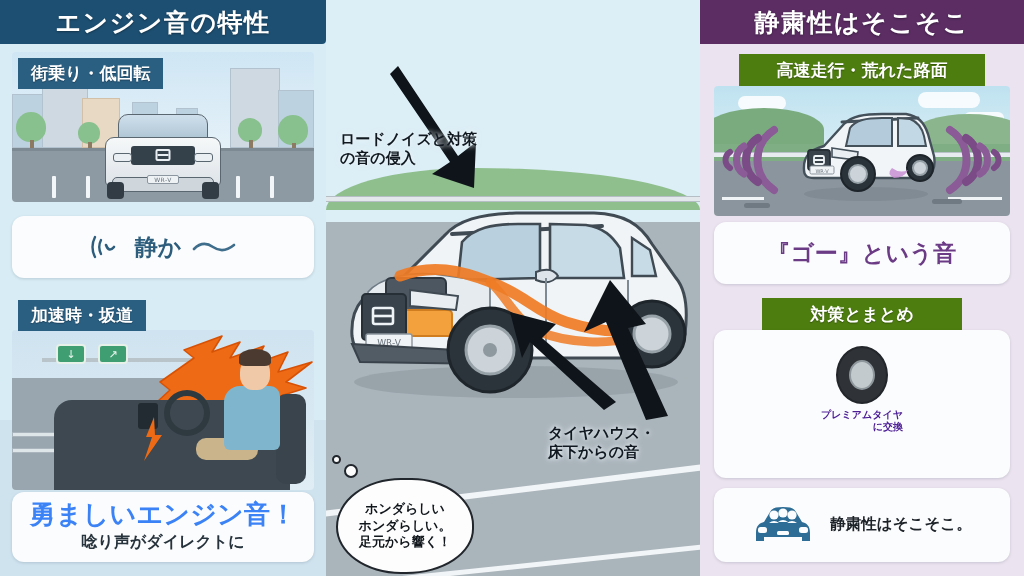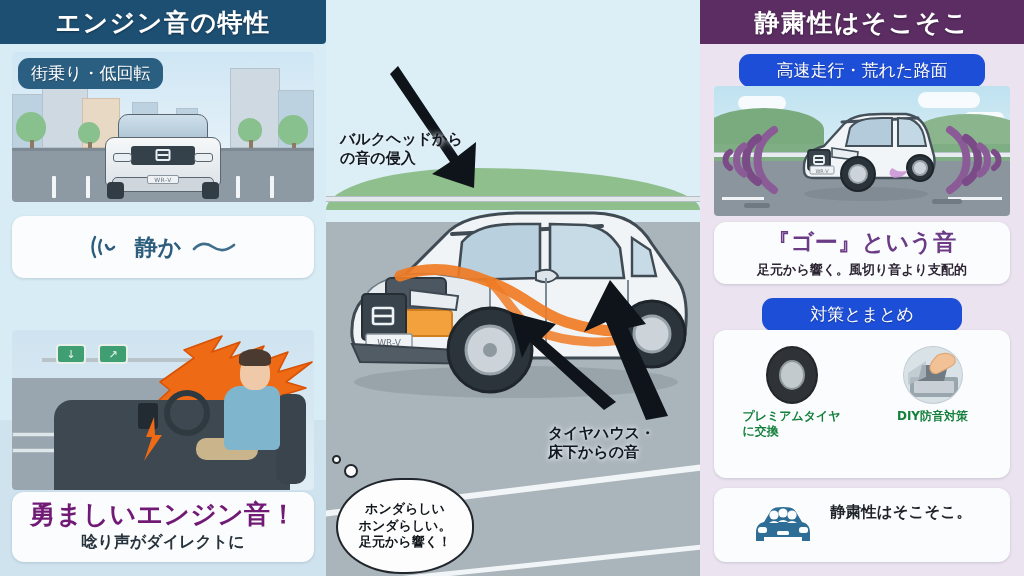--- a/index.html
+++ b/index.html
@@ -23,25 +23,25 @@
     display: flex; align-items: center; justify-content: center;
     color: #fff; font-weight: bold; font-size: 25px; letter-spacing: 1.5px;
     text-shadow: 0 1px 2px rgba(0,0,0,.35);
   }
   .hdr-left  { background: #1d4f72; border-bottom-right-radius: 4px; }
   .hdr-right { background: #5b2d63; }
 
   
   .pill {
     display: inline-flex; align-items: center; justify-content: center;
-    color: #fff; font-weight: normal; border-radius: 11px;
+    color: #fff; font-weight: bold; border-radius: 0;
     text-shadow: 0 1px 1px rgba(0,0,0,.3);
   }
   .pill-blue   { background: #2a5f82; font-size: 17px; padding: 4px 13px; }
-  .pill-purple { background: #1d4ed8; font-size: 17px; padding: 5px 16px; }
+  .pill-purple { background: #4d7c0f; font-size: 17px; padding: 5px 16px; }
 
   
   .card {
     background: #fbfcfd; border-radius: 12px;
     box-shadow: 0 1px 3px rgba(40,60,80,.18);
   }
 
   
   .scene { position: absolute; overflow: hidden; border-radius: 4px; }
 
@@ -152,21 +152,21 @@
   .hw-road { position: absolute; left: 0; right: 0; bottom: 0; height: 42%; background: #8b959d; }
   .hw-line { position: absolute; bottom: 12%; height: 3px; background: #f0f4f6; }
   .cloud { position: absolute; background: #fbfdfe; border-radius: 30px; opacity: .92; }
 
   
   .quiet-row {
     display: flex; align-items: center; justify-content: center; gap: 11px;
     color: #2d5d7c; font-weight: bold; font-size: 23px;
   }
   .headline-orange {
-    color: #701a75; font-weight: bold; font-size: 26px; letter-spacing: .3px;
+    color: #3b82f6; font-weight: bold; font-size: 26px; letter-spacing: .3px;
     text-align: center; line-height: 1.05;
   }
   .sub-dark { color: #26323c; font-weight: bold; font-size: 16px; text-align: center; }
   .headline-purple {
     color: #6b3b86; font-weight: bold; font-size: 23px; text-align: center; letter-spacing: .4px;
   }
   .sub-purple { color: #2c2433; font-weight: bold; font-size: 13px; text-align: center; }
 
   .anno {
     position: absolute; color: #111820; font-weight: bold; font-size: 15px; line-height: 1.28;
@@ -180,34 +180,34 @@
     display: flex; align-items: center; justify-content: center; text-align: center;
   }
   .bubble-txt { font-size: 13px; font-weight: bold; color: #10161b; line-height: 1.3; }
   .bub-dot {
     position: absolute; background: #fdfdfd; border: 2.5px solid #20262c; border-radius: 50%;
   }
 
   
   .cm-grid { display: flex; gap: 6px; justify-content: space-around; align-items: flex-start; }
   .cm-item { width: 50%; display: flex; flex-direction: column; align-items: center; gap: 5px; }
-  .cm-label { font-size: 12px; font-weight: bold; color: #15803d; text-align: left; line-height: 1.22; }
+  .cm-label { font-size: 10px; font-weight: bold; color: #4c1d95; text-align: right; line-height: 1.22; }
 
   .tire {
     width: 52px; height: 58px; border-radius: 50%; background: #2f3236;
     border: 2px solid #23262a; display: flex; align-items: center; justify-content: center;
   }
   .tire-rim { width: 26px; height: 30px; border-radius: 50%; background: #c3cace; border: 2px solid #8e979c; }
   .diy {
     width: 60px; height: 58px; border-radius: 50%; background: #d9e2e7;
     position: relative; overflow: hidden; border: 1px solid #c3ced5;
   }
 
   
-  .summary { display: flex; gap: 16px; }
+  .summary { display: flex; align-items: center; gap: 16px; }
   .sum-txt { font-size: 15.5px; font-weight: bold; color: #1d2329; line-height: 1.28; }
 </style>
 </head>
 <body>
 
 <div class="stage">
 
   <div class="col-left">
     <div class="hdr hdr-left">
       <span>エンジン音の特性</span>
@@ -282,20 +282,21 @@
       <svg style="position:absolute; left:130px; bottom:18%;" width="22" height="44" viewBox="0 0 22 44">
         <path d="M12 0 L4 20 L10 20 L2 44 L20 18 L13 18 Z" fill="#ef6a14"></path>
       </svg>
       <div class="steering" style="right:104px; bottom:34%;"></div>
       <div class="seat" style="right:8px; bottom:6px;"></div>
       <div class="driver-leg" style="right:56px; bottom:30px;"></div>
       <div class="driver-torso" style="right:34px; bottom:40px;"></div>
       <div class="driver-head" style="right:44px; bottom:100px;"></div>
       <div class="driver-hair" style="right:43px; bottom:124px;"></div>
     </div>
+    <div class="pill pill-blue" style="position:absolute; left:18px; top:300px;">加速時・坂道</div>
 
     <div class="card" style="position:absolute; left:12px; top:492px; width:302px; height:70px; display:flex; flex-direction:column; align-items:center; justify-content:center; gap:3px;">
       <div class="headline-orange">勇ましいエンジン音！</div>
       <div class="sub-dark">唸り声がダイレクトに</div>
     </div>
   </div>
 
   <div class="col-center">
     <div style="position:absolute; inset:0; background:linear-gradient(#dceef6 0%, #dceef6 42%, #cdd9e0 42%, #bcc7ce 100%);"></div>
 
@@ -354,21 +355,21 @@
       <path d="M10 6 L70 96 L88 82 L86 128 L44 114 L62 102 L2 14 Z" fill="#0e1419"></path>
     </svg>
 
     <svg style="position:absolute; left:178px; top:290px;" width="120" height="120" viewBox="0 0 120 120">
       <path d="M112 112 L38 48 L52 34 L6 22 L18 68 L26 52 L100 120 Z" fill="#0e1419"></path>
     </svg>
     <svg style="position:absolute; left:246px; top:270px;" width="120" height="150" viewBox="0 0 120 150">
       <path d="M96 146 L56 58 L74 54 L38 10 L12 62 L34 52 L74 150 Z" fill="#0e1419"></path>
     </svg>
 
-    <div class="anno" style="left:14px; top:130px; white-space:pre-line;">バルクヘッドから
+    <div class="anno" style="left:14px; top:130px; white-space:pre-line;">ロードノイズと対策
 の音の侵入</div>
     <div class="anno" style="left:222px; top:424px; white-space:pre-line;">タイヤハウス・
 床下からの音</div>
 
     <div class="bub-dot" style="left:6px; bottom:112px; width:9px; height:9px;"></div>
     <div class="bub-dot" style="left:18px; bottom:98px; width:14px; height:14px;"></div>
     <div class="bubble" style="left:10px; bottom:2px; width:138px; height:96px;">
       <div class="bubble-txt">
         <div>ホンダらしい</div>
         <div>ホンダらしい。</div>
@@ -429,45 +430,32 @@
       <svg style="position:absolute; right:4px; bottom:16px;" width="64" height="80" viewBox="0 0 64 80">
         <path d="M8 10 C30 24 30 56 8 70" stroke="#8a5b96" stroke-width="8" fill="none" stroke-linecap="round"></path>
         <path d="M24 18 C40 28 40 52 24 62" stroke="#7a4b86" stroke-width="8" fill="none" stroke-linecap="round"></path>
         <path d="M38 26 C48 32 48 48 38 54" stroke="#8a5b96" stroke-width="7" fill="none" stroke-linecap="round"></path>
         <path d="M52 32 C58 36 58 44 52 48" stroke="#7a4b86" stroke-width="6" fill="none" stroke-linecap="round"></path>
       </svg>
     </div>
 
     <div class="card" style="position:absolute; left:14px; top:222px; width:296px; height:62px; display:flex; flex-direction:column; align-items:center; justify-content:center; gap:3px;">
       <div class="headline-purple">『ゴー』という音</div>
-      <div class="sub-purple">足元から響く。風切り音より支配的</div>
     </div>
 
     <div class="pill pill-purple" style="position:absolute; left:50%; transform:translateX(-50%); top:298px; width:200px;">対策とまとめ</div>
 
     <div class="card" style="position:absolute; left:14px; top:330px; width:296px; height:148px; padding:16px 10px 10px;">
       <div class="cm-grid">
         <div class="cm-item">
           <div class="tire">
             <div class="tire-rim"></div>
           </div>
           <div class="cm-label" style="white-space:pre-line;">プレミアムタイヤ
 に交換</div>
-        </div>
-        <div class="cm-item">
-          <div class="diy">
-            <svg width="60" height="58" viewBox="0 0 60 58">
-              <rect x="6" y="30" width="48" height="20" rx="2" fill="#9aa6ae"></rect>
-              <rect x="10" y="34" width="40" height="12" rx="1" fill="#c8d0d6"></rect>
-              <path d="M18 18 L44 18 L40 34 L14 34 Z" fill="#6f7a83"></path>
-              <path d="M34 8 q10 -4 16 2 q4 6 -4 10 l-12 6 q-6 2 -8 -4 q-1 -6 8 -14 z" fill="#f3c196" stroke="#e0a877" stroke-width="1.2"></path>
-              <path d="M4 26 L22 14 L22 30 L4 38 Z" fill="#b8c3ca" opacity=".7"></path>
-            </svg>
-          </div>
-          <div class="cm-label" style="white-space:pre-line;">DIY防音対策</div>
         </div>
       </div>
     </div>
 
     <div class="card" style="position:absolute; left:14px; top:488px; width:296px; height:74px; display:flex; align-items:center; justify-content:center;">
       <div class="summary">
         <svg width="62" height="44" viewBox="0 0 62 44">
           <path d="M4 30 C4 22 8 20 12 19 L18 9 C20 5 24 4 31 4 C38 4 42 5 44 9 L50 19 C54 20 58 22 58 30 L58 38 L50 38 L50 34 L12 34 L12 38 L4 38 Z" fill="#2e6d96"></path>
           <circle cx="22" cy="12" r="4.6" fill="#fbfdfe"></circle>
           <circle cx="31" cy="10" r="4.6" fill="#fbfdfe"></circle>

